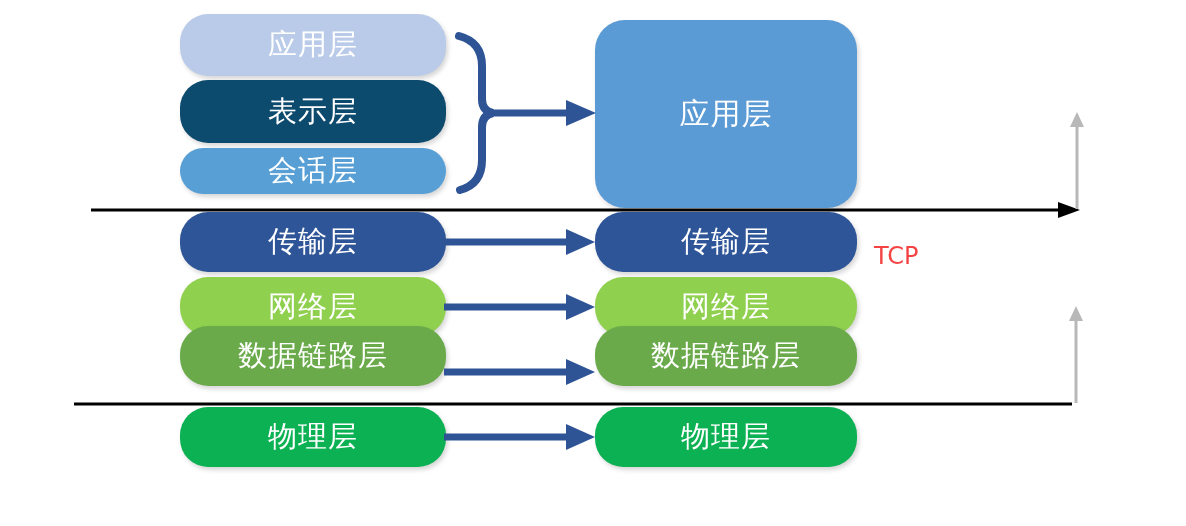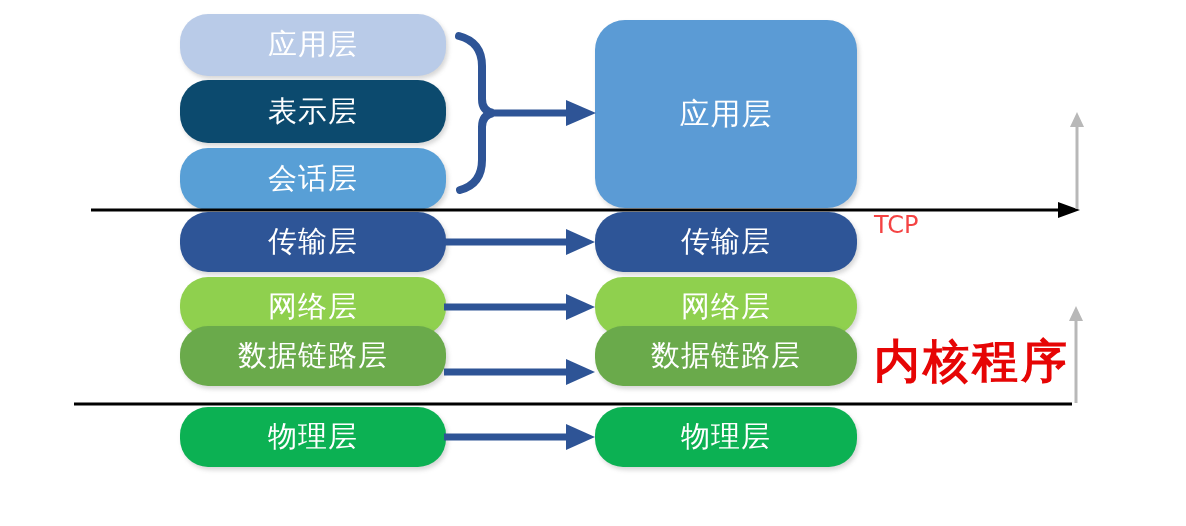--- a/index.html
+++ b/index.html
@@ -18,42 +18,42 @@
     font-size:29px;
     letter-spacing:1px;
     border-radius:28px;
     box-shadow:2px 3px 4px rgba(110,110,110,0.28);
   }
   
   .lcol{left:166px;width:266px;}
   .rcol{left:581px;width:262px;}
   .b-app-l   {top:14px;height:62px;background:#b9cbe8;}
   .b-pres    {top:80px;height:63px;background:#0c4a6e;}
-  .b-sess    {top:148px;height:62px;background:#589fd6;}
+  .b-sess    {top:148px;height:46px;background:#589fd6;}
   .row-trans {top:212px;height:60px;background:#2e5597;}
   .row-net   {top:277px;height:59px;background:#8fd04e;text-align:center;}
   .row-dlink {top:326px;height:60px;background:#6aaa4b;}
   .row-phys  {top:407px;height:60px;background:#0cb153;justify-content:center;}
   .b-app-big {top:20px;height:188px;background:#5b9bd5;border-radius:30px;font-size:30px;}
   
   .red-heading{
     position:absolute;
     color:#e60505;
     font-family:"DejaVu Serif","Liberation Serif",serif;
     font-weight:bold;
     font-size:46px;
     letter-spacing:3px;
     white-space:nowrap;
     line-height:1;
   }
   .h-user{left:863px;top:148px;}
   .h-kernel{left:860px;top:338px;}
   .tcp-label{
     position:absolute;
-    left:860px;top:213px;
+    left:860px;top:244px;
     color:#f44343;
     font-size:24px;
     line-height:1;
   }
   svg.overlay{
     position:absolute;left:0;top:0;
     pointer-events:none;
   }
 </style>
 </head>
@@ -92,21 +92,20 @@
   <div class="layer-box rcol row-net">
       <span>网络层</span>
     </div>
   <div class="layer-box rcol row-dlink">
       <span>数据链路层</span>
     </div>
   <div class="layer-box rcol row-phys">
       <span>物理层</span>
     </div>
 
-  <div class="red-heading h-kernel">内核程序</div>
   <div class="tcp-label">TCP</div>
 
   <svg class="overlay" width="1186" height="526" viewBox="0 0 1186 526">
 
     <g>
       <line x1="77" y1="210" x2="1046" y2="210" stroke="#000000" stroke-width="3"></line>
       <polygon points="1044,202 1066,210 1044,218" fill="#000000"></polygon>
     </g>
 
     <line x1="60" y1="404" x2="1058" y2="404" stroke="#000000" stroke-width="3"></line>

